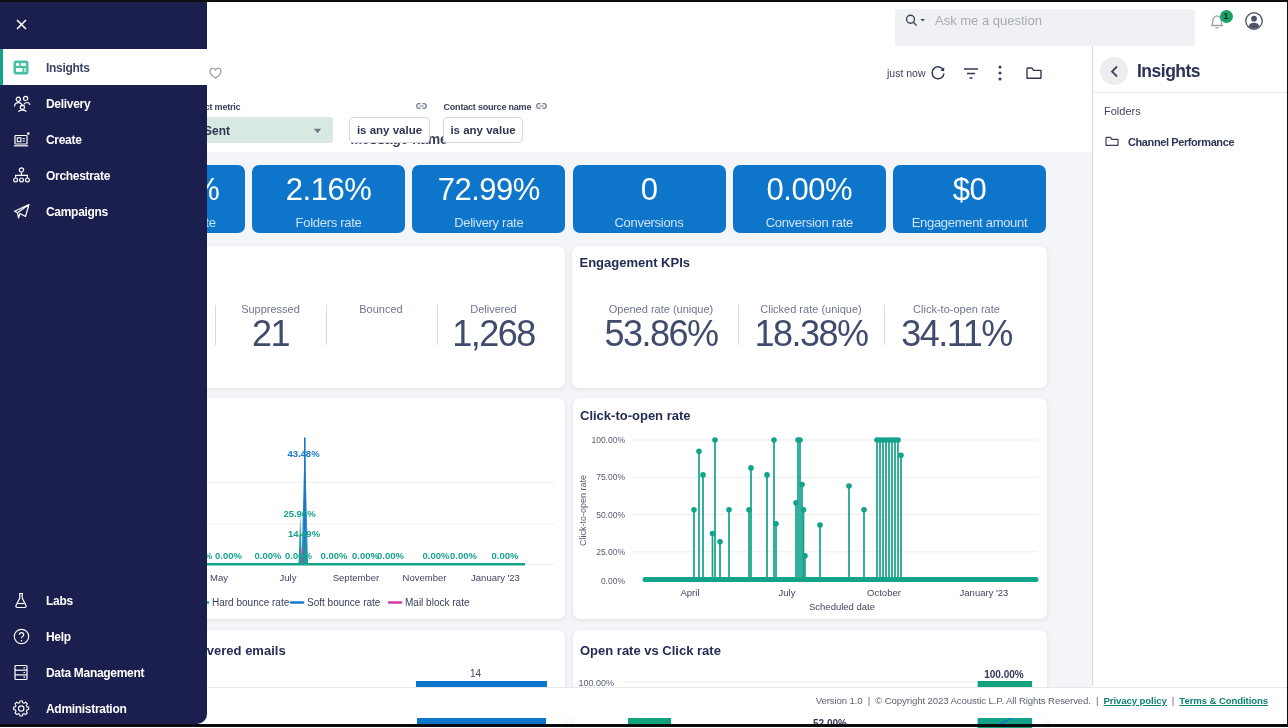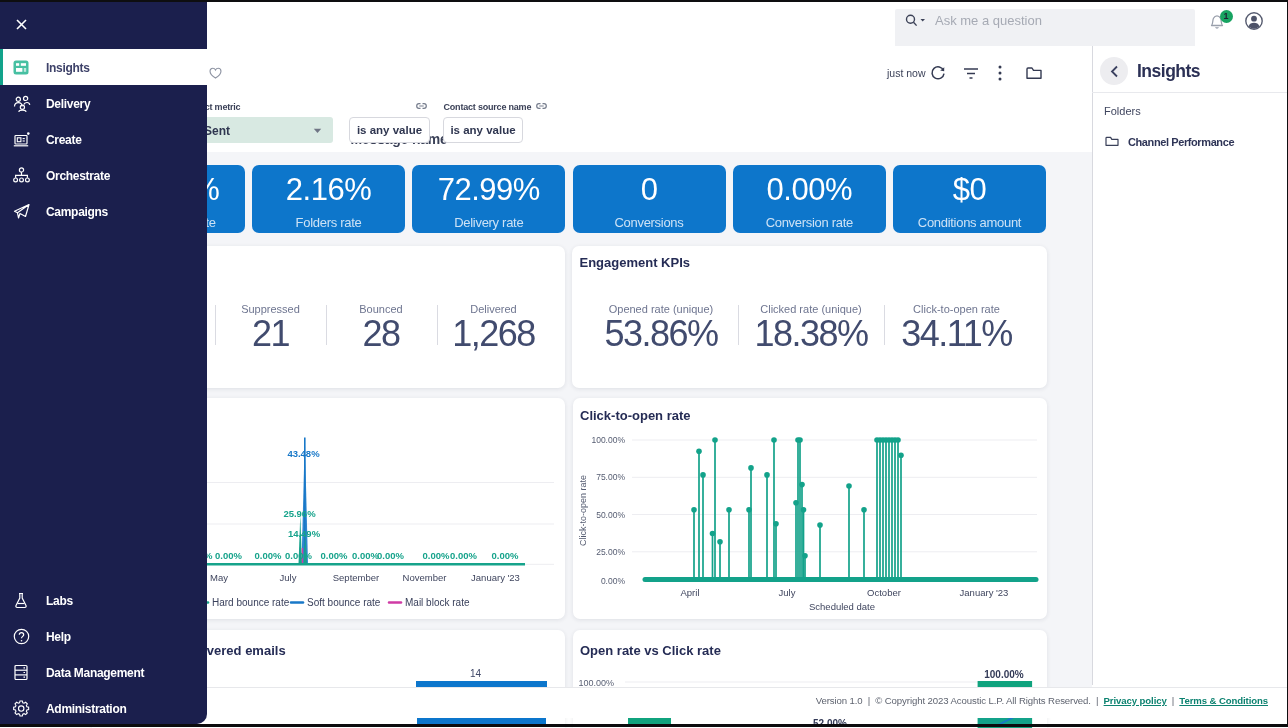--- a/index.html
+++ b/index.html
@@ -102,38 +102,37 @@
 <div class="bluecard" style="left:572.5px;top:164.5px;width:153px;height:68px;">
     <div class="v">0</div>
     <div class="l">Conversions</div>
   </div>
 <div class="bluecard" style="left:732.8px;top:164.5px;width:153px;height:68px;">
     <div class="v">0.00%</div>
     <div class="l">Conversion rate</div>
   </div>
 <div class="bluecard" style="left:893px;top:164.5px;width:153px;height:68px;">
     <div class="v">$0</div>
-    <div class="l">Conditions amount</div>
+    <div class="l">Engagement amount</div>
   </div>
 
 <div class="card" style="left:92px;top:245.5px;width:472.5px;height:142.5px;">
   <div class="vdiv" style="left:123.4px;top:59px;height:40px;"></div>
   <div class="vdiv" style="left:233.5px;top:59px;height:40px;"></div>
   <div class="vdiv" style="left:345.2px;top:59px;height:40px;"></div>
   <div class="abs" style="left:18px;top:57.5px;width:90px;height:60px;">
       <div class="kpilabel">Sent</div>
       <div class="kpival">1,296</div>
     </div>
   <div class="abs" style="left:133.5px;top:57.5px;width:90px;height:60px;">
       <div class="kpilabel">Suppressed</div>
       <div class="kpival">21</div>
     </div>
   <div class="abs" style="left:244px;top:57.5px;width:90px;height:60px;">
       <div class="kpilabel">Bounced</div>
-      <div class="kpival">28</div>
     </div>
   <div class="abs" style="left:356.5px;top:57.5px;width:90px;height:60px;">
       <div class="kpilabel">Delivered</div>
       <div class="kpival">1,268</div>
     </div>
 </div>
 <div class="card" style="left:572px;top:245.5px;width:474.5px;height:142.5px;">
   <div class="ctitle abs" style="left:7.5px;top:9px;">Engagement KPIs</div>
   <div class="vdiv" style="left:166px;top:59px;height:40px;"></div>
   <div class="vdiv" style="left:312px;top:59px;height:40px;"></div>

